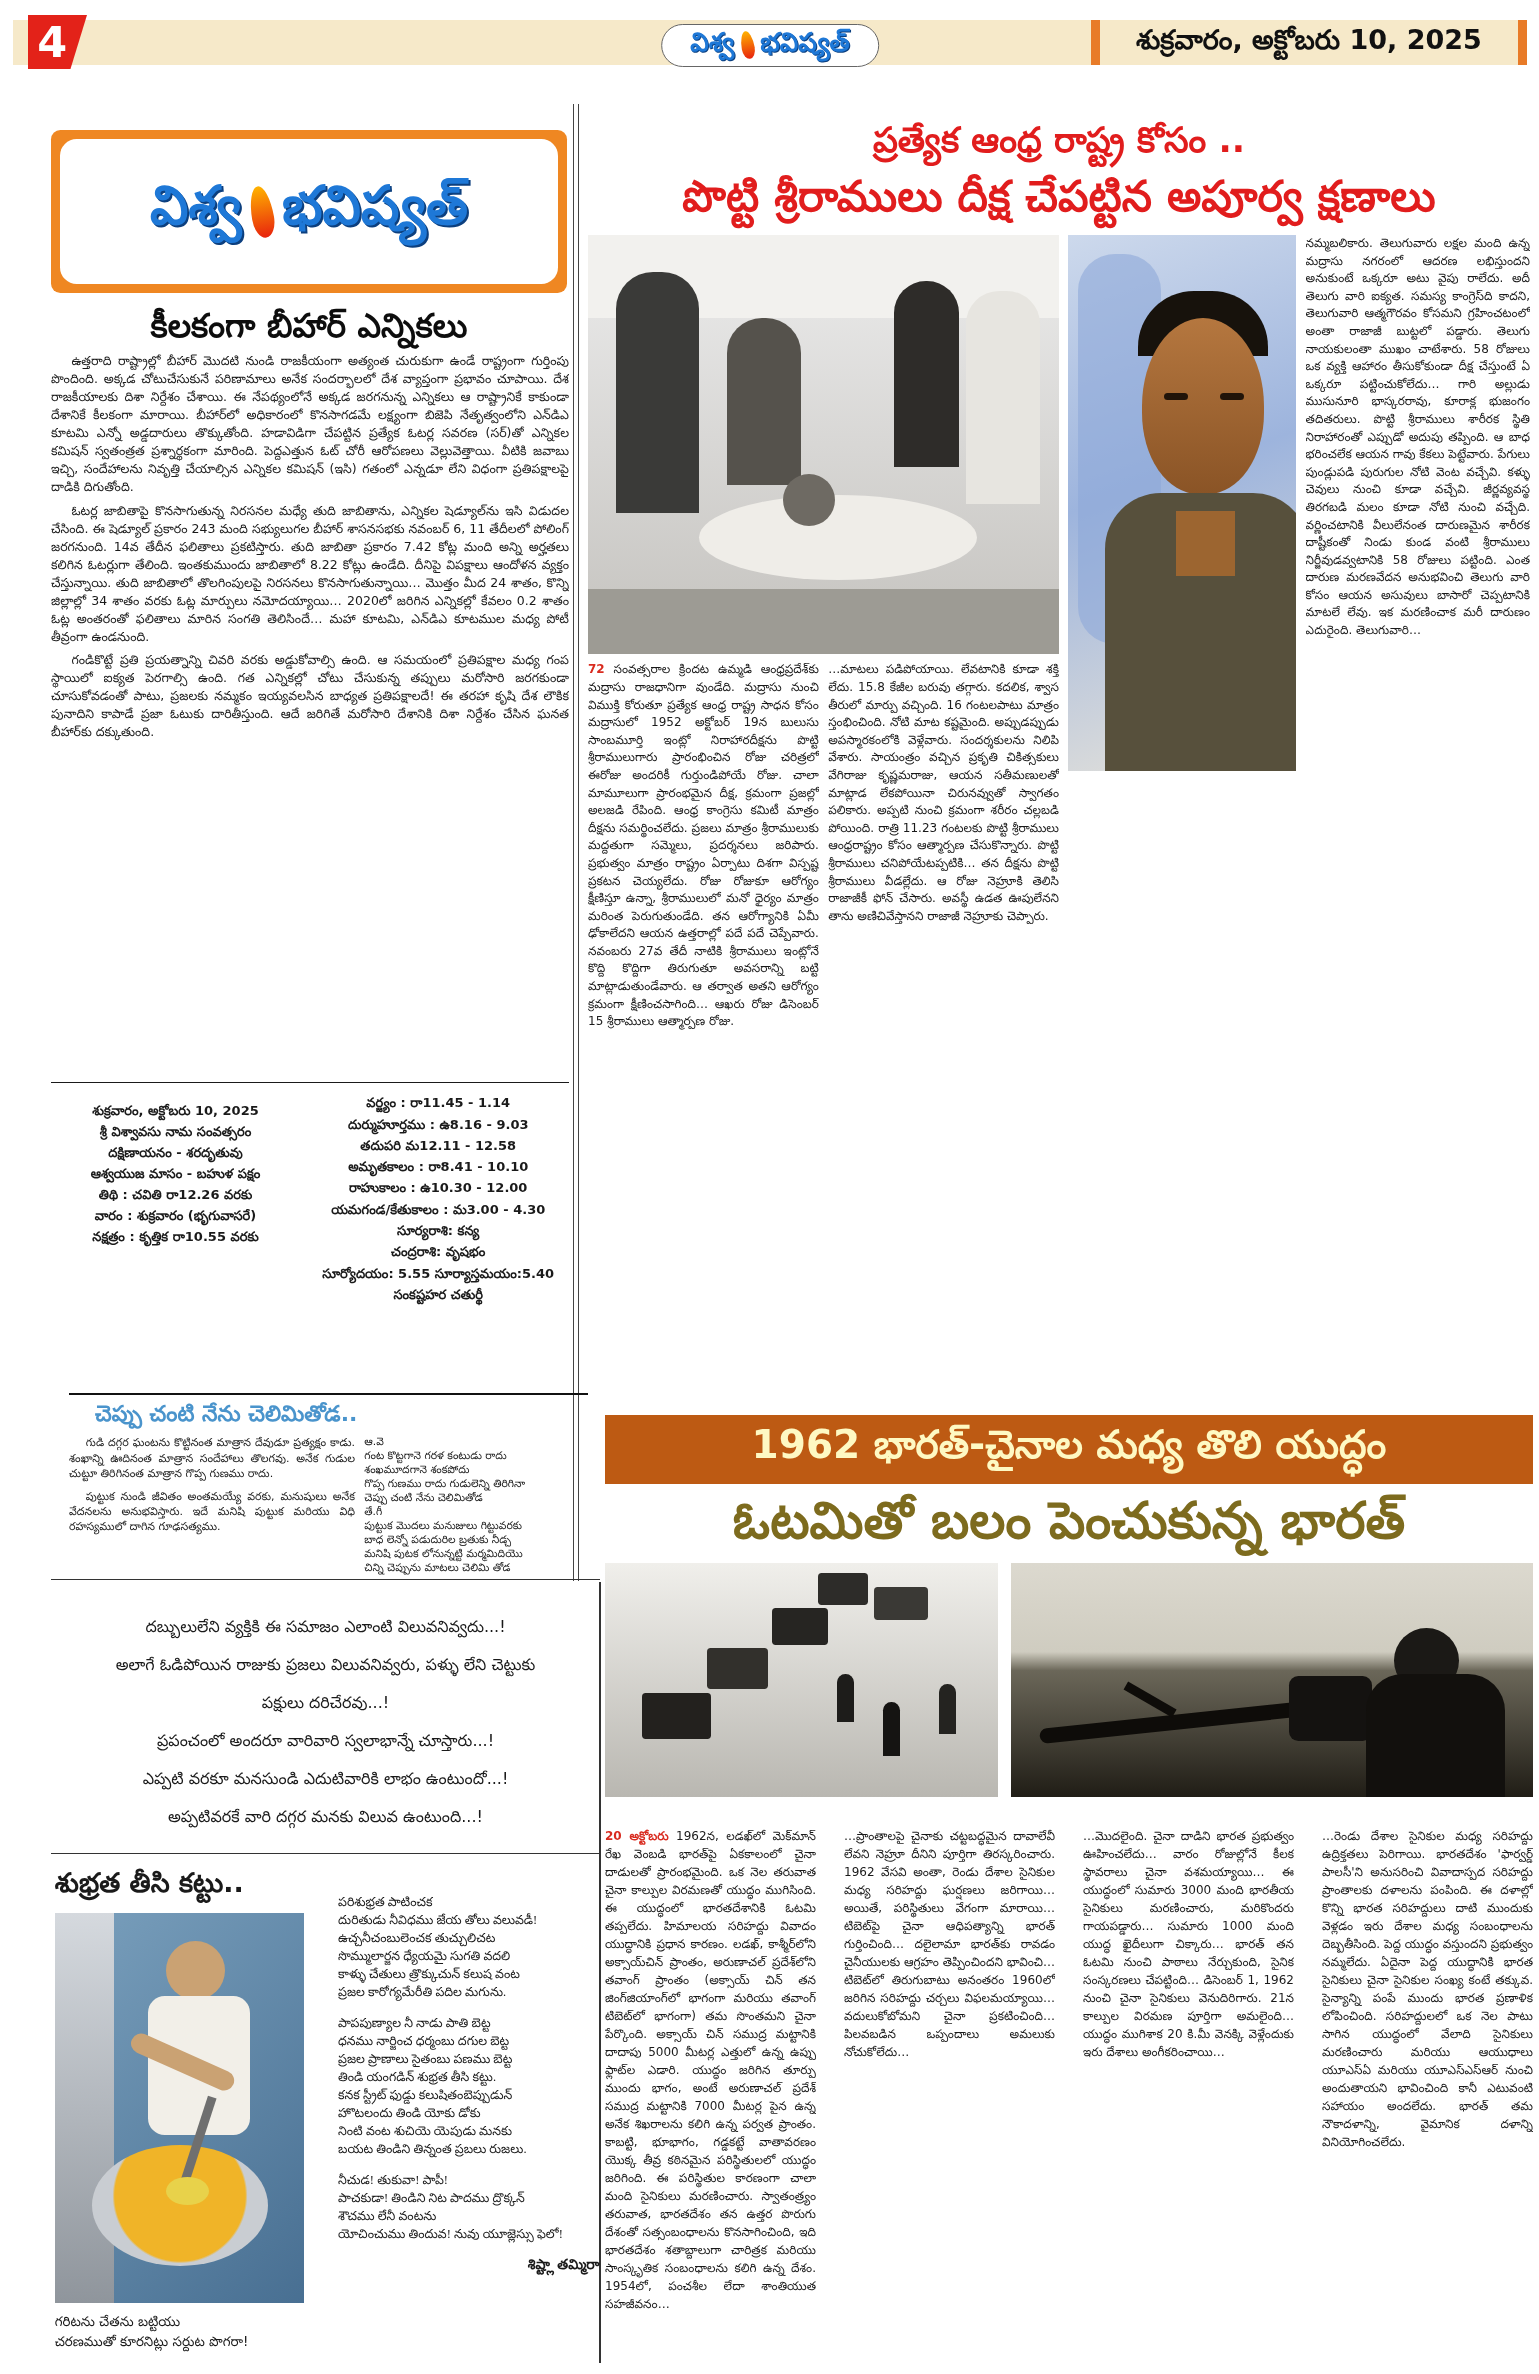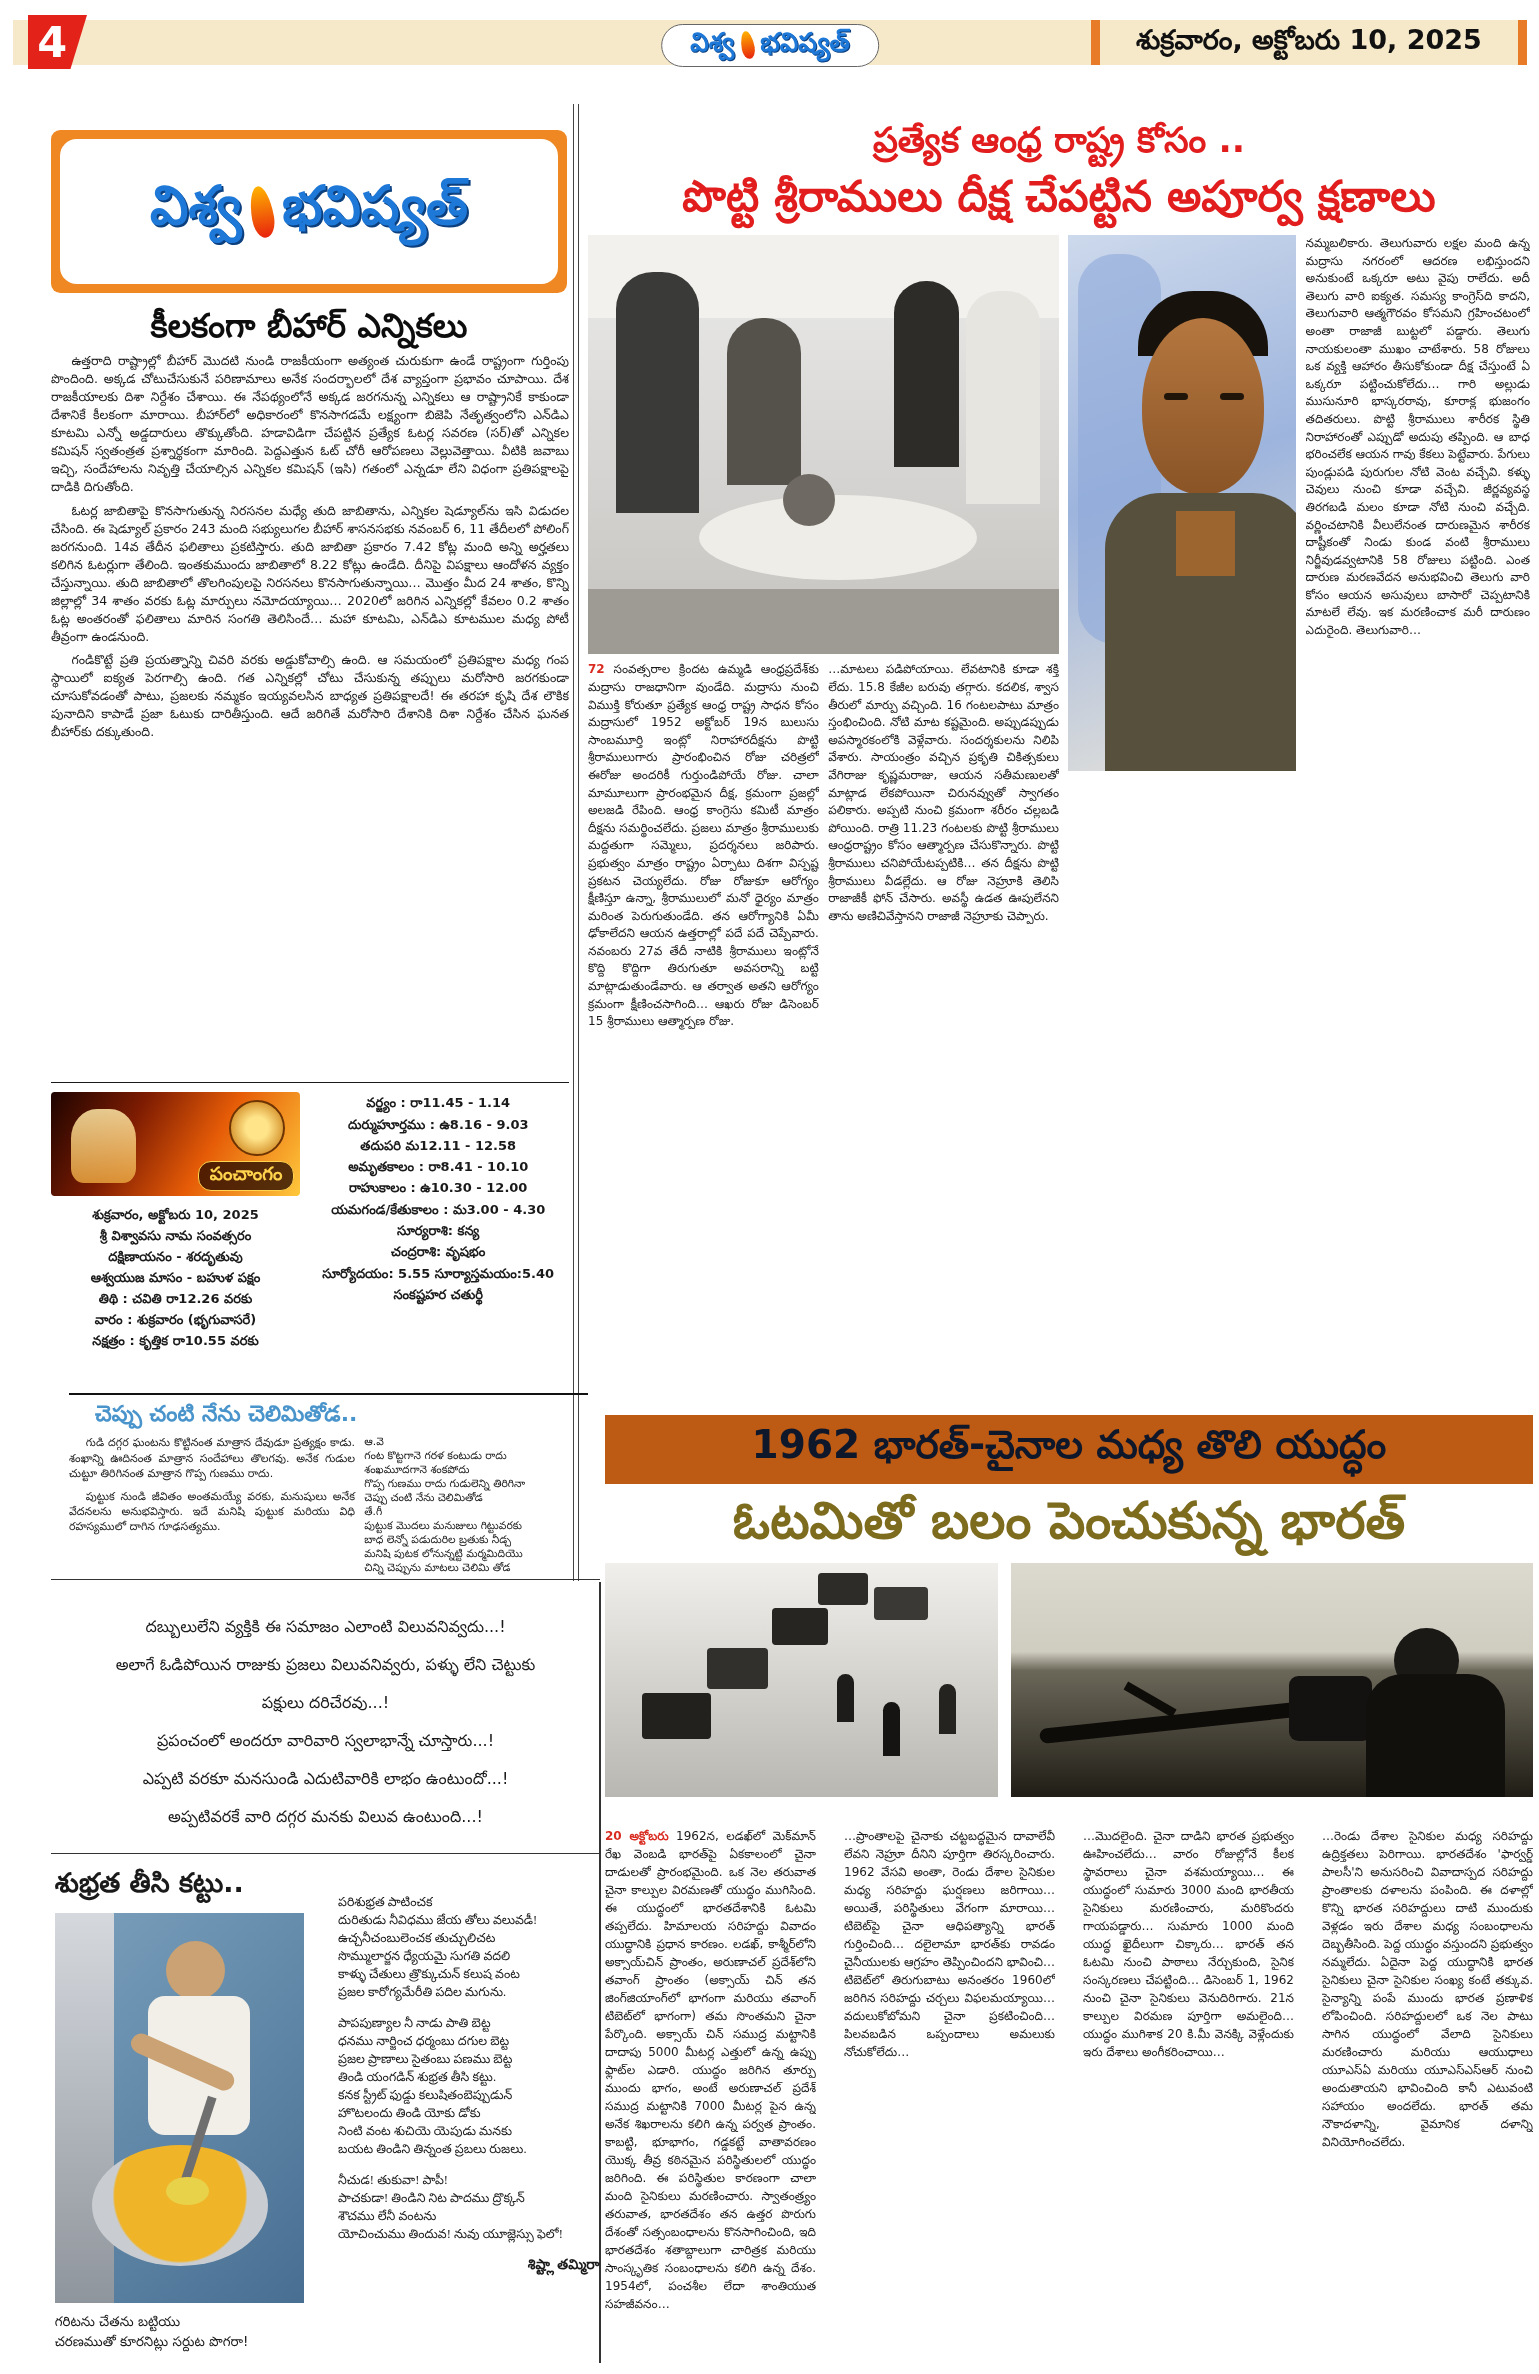--- a/index.html
+++ b/index.html
@@ -78,21 +78,21 @@
   .artcol{font-size:12px;line-height:17.6px;text-align:justify;overflow:hidden;}
   .twocol .artcol{width:231px;}
   .col3{width:228px;display:flex;flex-direction:row;}
   .portrait{position:relative;width:100%;height:536px;overflow:hidden;
             background:linear-gradient(160deg,#cdd9ec 0%,#9db4dd 45%,#e8e4da 100%);}
   .col3 .artcol{margin-top:7.4px;flex:1;}
   .col4{flex:1;}
   .leadword{color:#d92b1f;font-weight:bold;}
   
   .war{position:absolute;left:605px;top:1415px;width:928px;height:950px;overflow:hidden;}
-  .war-banner{height:69px;background:#bd5a13;color:#0f172a;font-size:39px;font-weight:bold;
+  .war-banner{height:69px;background:#bd5a13;color:#fef9c3;font-size:39px;font-weight:bold;
               display:flex;align-items:center;justify-content:center;}
   .war-headline{text-align:center;color:#7d6b1e;font-size:51px;font-weight:bold;line-height:59px;margin-top:7.4px;}
   .war-photos{display:flex;gap:13px;margin-top:13px;height:234px;}
   .convoy-photo{position:relative;width:393px;height:100%;overflow:hidden;background:linear-gradient(180deg,#f0efeb,#b9b7b1);}
   .gun-photo{position:relative;flex:1;height:100%;overflow:hidden;
              background:linear-gradient(180deg,#dcd9cf 0%,#cfccc0 38%,#6b6759 46%,#201d16 100%);}
   .war-body{display:flex;gap:28px;margin-top:30px;height:540px;overflow:hidden;}
   .war-body .artcol{flex:1;font-size:12px;line-height:18px;}
   .shape{position:absolute;}
 </style>
@@ -124,25 +124,20 @@
 
   <div class="bihar-title">కీలకంగా బీహార్ ఎన్నికలు</div>
   <div class="bihar-body">
     <p>ఉత్తరాది రాష్ట్రాల్లో బీహార్ మొదటి నుండి రాజకీయంగా అత్యంత చురుకుగా ఉండే రాష్ట్రంగా గుర్తింపు పొందింది. అక్కడ చోటుచేసుకునే పరిణామాలు అనేక సందర్భాలలో దేశ వ్యాప్తంగా ప్రభావం చూపాయి. దేశ రాజకీయాలకు దిశా నిర్దేశం చేశాయి. ఈ నేపథ్యంలోనే అక్కడ జరగనున్న ఎన్నికలు ఆ రాష్ట్రానికే కాకుండా దేశానికే కీలకంగా మారాయి. బీహార్‌లో అధికారంలో కొనసాగడమే లక్ష్యంగా బిజెపి నేతృత్వంలోని ఎన్‌డిఎ కూటమి ఎన్నో అడ్డదారులు తొక్కుతోంది. హడావిడిగా చేపట్టిన ప్రత్యేక ఓటర్ల సవరణ (సర్)తో ఎన్నికల కమిషన్ స్వతంత్రత ప్రశ్నార్థకంగా మారింది. పెద్దఎత్తున ఓట్ చోరీ ఆరోపణలు వెల్లువెత్తాయి. వీటికి జవాబు ఇచ్చి, సందేహాలను నివృత్తి చేయాల్సిన ఎన్నికల కమిషన్ (ఇసి) గతంలో ఎన్నడూ లేని విధంగా ప్రతిపక్షాలపై దాడికి దిగుతోంది.</p>
     <p>ఓటర్ల జాబితాపై కొనసాగుతున్న నిరసనల మధ్యే తుది జాబితాను, ఎన్నికల షెడ్యూల్‌ను ఇసి విడుదల చేసింది. ఈ షెడ్యూల్ ప్రకారం 243 మంది సభ్యులుగల బీహార్ శాసనసభకు నవంబర్ 6, 11 తేదీలలో పోలింగ్ జరగనుంది. 14వ తేదీన ఫలితాలు ప్రకటిస్తారు. తుది జాబితా ప్రకారం 7.42 కోట్ల మంది అన్ని అర్హతలు కలిగిన ఓటర్లుగా తేలింది. ఇంతకుముందు జాబితాలో 8.22 కోట్లు ఉండేది. దీనిపై విపక్షాలు ఆందోళన వ్యక్తం చేస్తున్నాయి. తుది జాబితాలో తొలగింపులపై నిరసనలు కొనసాగుతున్నాయి… మొత్తం మీద 24 శాతం, కొన్ని జిల్లాల్లో 34 శాతం వరకు ఓట్ల మార్పులు నమోదయ్యాయి… 2020లో జరిగిన ఎన్నికల్లో కేవలం 0.2 శాతం ఓట్ల అంతరంతో ఫలితాలు మారిన సంగతి తెలిసిందే… మహా కూటమి, ఎన్‌డిఎ కూటముల మధ్య పోటీ తీవ్రంగా ఉండనుంది.</p>
     <p>గండికొట్టే ప్రతి ప్రయత్నాన్ని చివరి వరకు అడ్డుకోవాల్సి ఉంది. ఆ సమయంలో ప్రతిపక్షాల మధ్య గంప స్థాయిలో ఐక్యత పెరగాల్సి ఉంది. గత ఎన్నికల్లో చోటు చేసుకున్న తప్పులు మరోసారి జరగకుండా చూసుకోవడంతో పాటు, ప్రజలకు నమ్మకం ఇయ్యవలసిన బాధ్యత ప్రతిపక్షాలదే! ఈ తరహా కృషి దేశ లౌకిక పునాదిని కాపాడే ప్రజా ఓటుకు దారితీస్తుంది. ఆదే జరిగితే మరోసారి దేశానికి దిశా నిర్దేశం చేసిన ఘనత బీహార్‌కు దక్కుతుంది.</p>
   </div>
 
   <div class="panchang">
     <div class="pan-left">
-      <div class="pan-banner">
-        <div class="pan-figure"></div>
-        <div class="pan-zodiac"></div>
-        <div class="pan-label">పంచాంగం</div>
-      </div>
       <div class="pan-lines pre">శుక్రవారం, అక్టోబరు 10, 2025
 శ్రీ విశ్వావసు నామ సంవత్సరం
 దక్షిణాయనం - శరదృతువు
 ఆశ్వయుజ మాసం - బహుళ పక్షం
 తిథి : చవితి రా12.26 వరకు
 వారం : శుక్రవారం (భృగువాసరే)
 నక్షత్రం : కృత్తిక రా10.55 వరకు</div>
     </div>
     <div class="pan-right pre">వర్జ్యం : రా11.45 - 1.14
 దుర్ముహూర్తము : ఉ8.16 - 9.03

